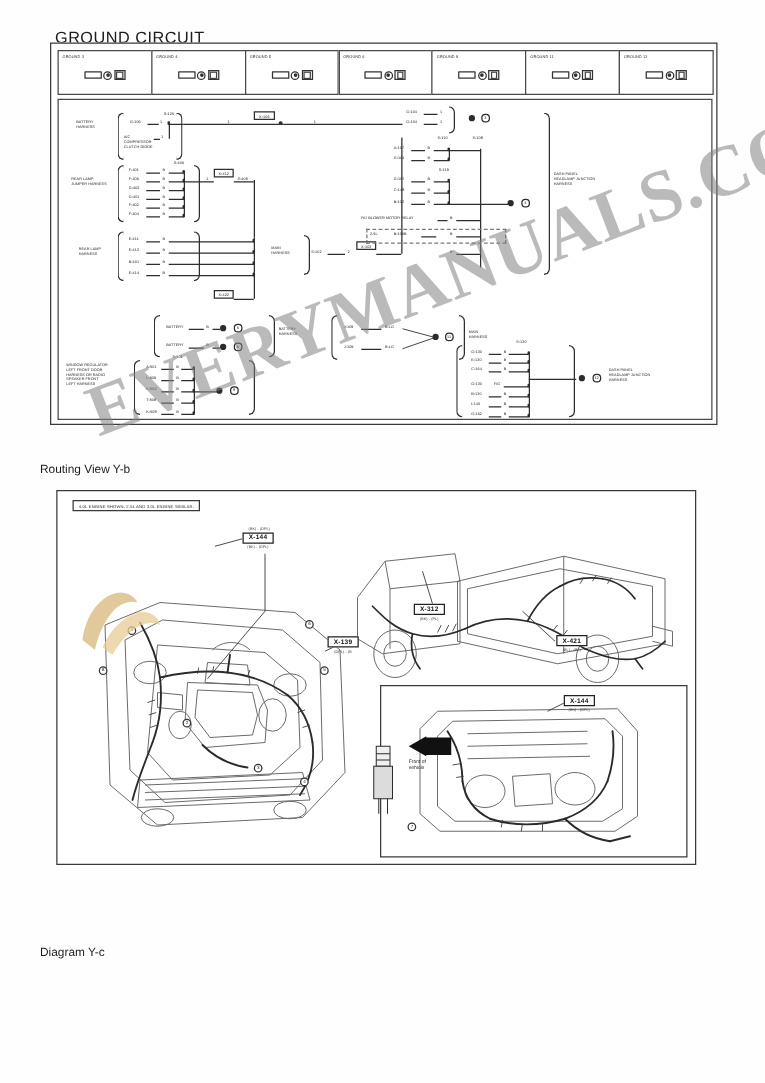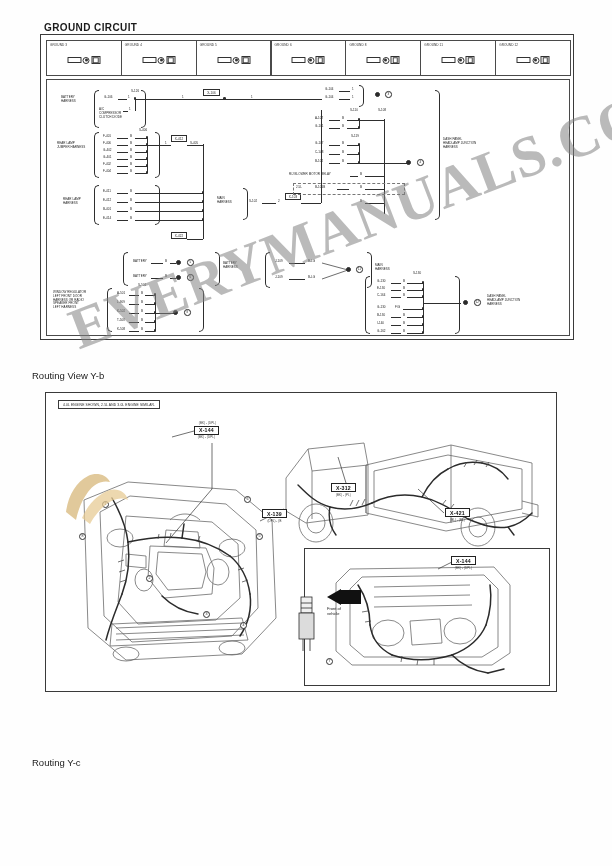--- a/index.html
+++ b/index.html
@@ -46,22 +46,22 @@
 
   
   .sec1 {
     position: absolute;
     left: 40px; top: 22px;
     width: 534px; height: 318px;
   }
   .sec1-title {
     position: absolute;
     left: 4px; top: 0px;
-    font-size: 10px;
-    font-weight: 700;
+    font-size: 13px;
+    font-weight: 400;
     letter-spacing: 0.4px;
     color: #1b1b1b;
   }
   .sec1-frame {
     position: absolute;
     left: 0px; top: 12px;
     width: 534px; height: 306px;
     border: 1.1px solid #3a3a3a;
     background: #fff;
   }
@@ -854,21 +854,21 @@
     <div class="bubble" style="left:100px; top:182px;">2</div>
     <div class="bubble" style="left:157px; top:218px;">3</div>
     <div class="bubble" style="left:194px; top:229px;">4</div>
     <div class="bubble" style="left:210px; top:140px;">5</div>
     <div class="bubble" style="left:198px; top:103px;">6</div>
     <div class="bubble" style="left:280px; top:265px;">7</div>
     <div class="bubble" style="left:33px; top:140px;">8</div>
 
   </div>
 
-  <div class="sec3-title">Routing Y-c</div>
+  <div class="sec3-title">Diagram Y-c</div>
 
   <svg class="watermark-logo" viewBox="0 0 70 58">
     <path d="M4 44 C6 28, 14 14, 26 8 C34 4, 44 6, 48 14 C40 12, 32 16, 26 24 C20 32, 16 42, 14 52 Z" fill="#d8b87a"></path>
     <path d="M20 50 C26 36, 36 26, 48 22 C56 20, 64 24, 66 32 C58 28, 48 32, 40 40 C34 46, 30 52, 28 56 Z" fill="#e8cc95"></path>
   </svg>
   <div class="watermark">EVERYMANUALS.COM</div>
 
 </div>
 
 </body></html>

